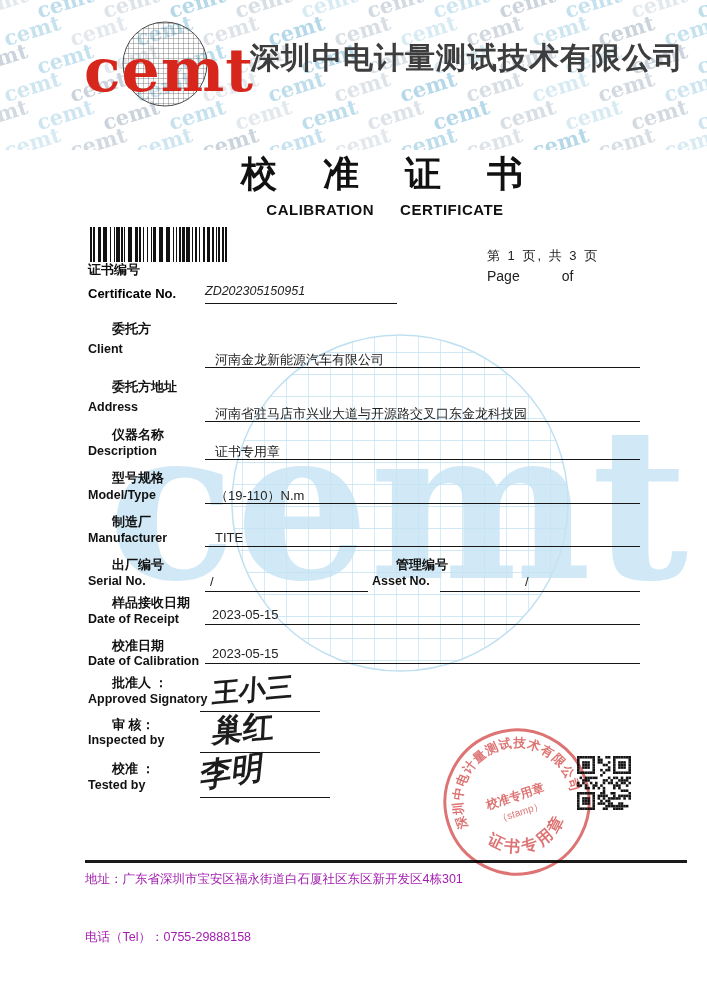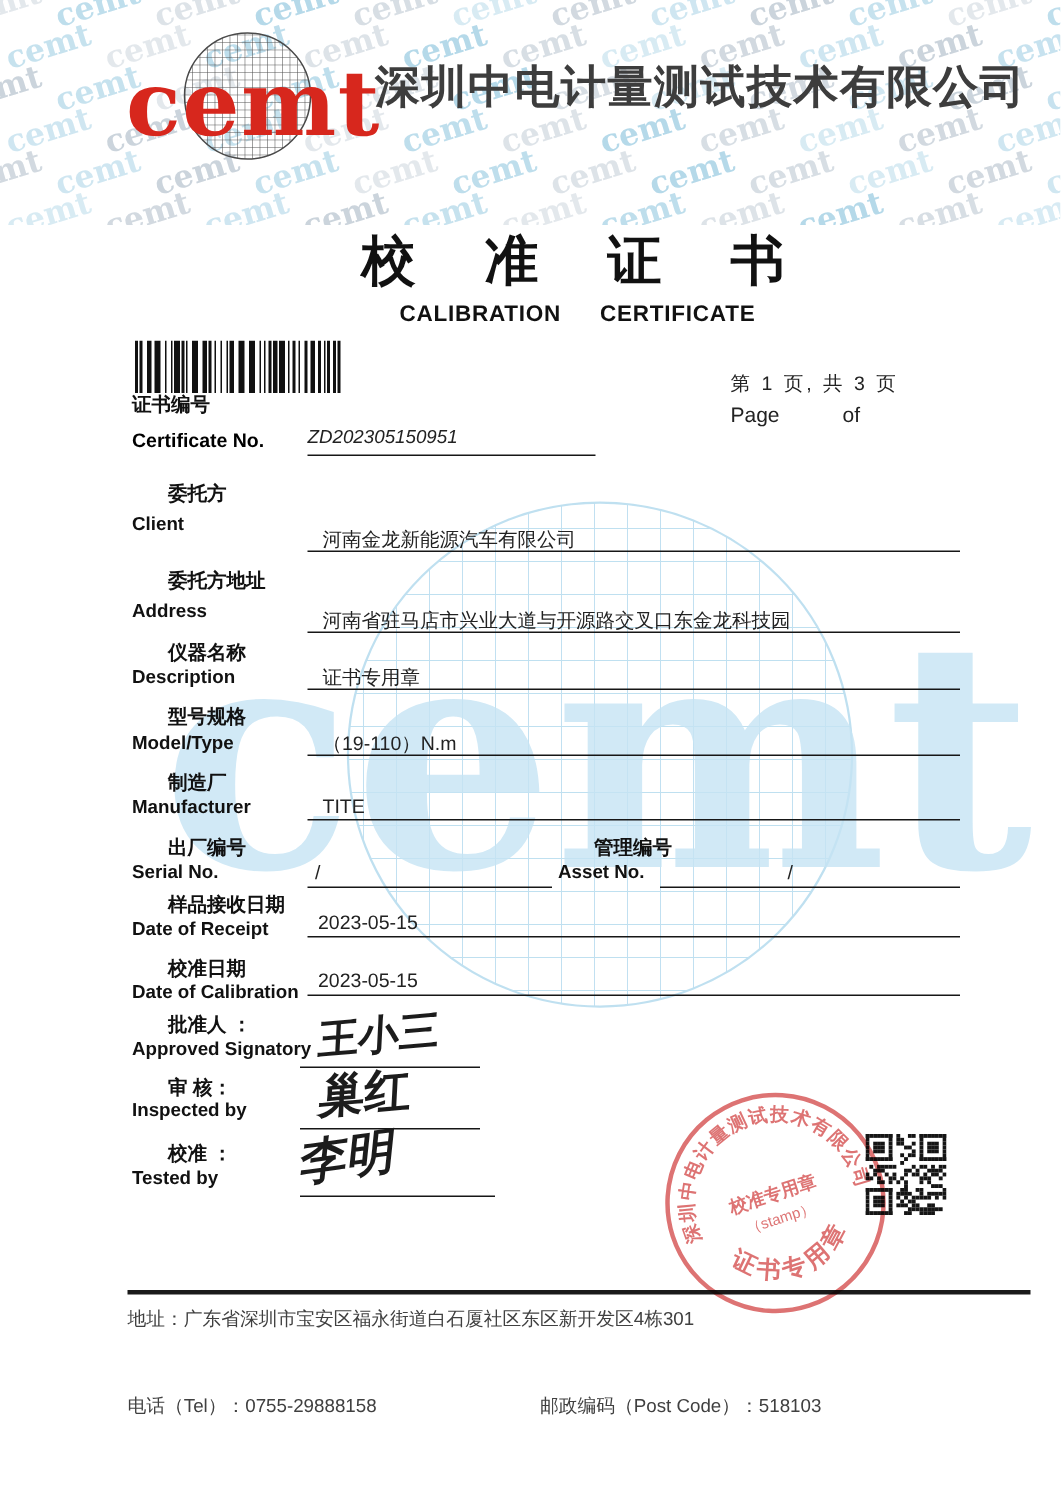--- a/index.html
+++ b/index.html
@@ -42,21 +42,21 @@
 
   
   .sig{position:absolute;z-index:1;font-family:"DejaVu Serif",serif;font-weight:600;color:#1c1c1c;transform:rotate(-5deg) skewX(-8deg);white-space:nowrap;}
 
   
   .stamp{position:absolute;left:437px;top:722px;z-index:3;transform:rotate(-18deg);opacity:0.88;mix-blend-mode:multiply;}
   .qr{position:absolute;left:577px;top:756px;z-index:2;}
 
   
   .footer-divider{position:absolute;left:85px;top:860px;width:602px;height:3px;background:#1a1a1a;z-index:1;}
-  .foot{position:absolute;z-index:1;font-size:12.5px;color:#404040;white-space:nowrap;}
+  .foot{position:absolute;z-index:1;font-size:12.5px;color:#a21caf;white-space:nowrap;}
 </style>
 </head>
 <body>
 
 <div id="page">
 
   <div id="wm-band">
       <span class="wm-tile" style="left: -30px; top: -10px; color: rgb(195, 205, 214); opacity: 0.45;">cemt</span>
       <span class="wm-tile" style="left: 36px; top: -10px; color: rgb(169, 211, 230); opacity: 0.75;">cemt</span>
       <span class="wm-tile" style="left: 102px; top: -10px; color: rgb(195, 205, 214); opacity: 0.55;">cemt</span>
@@ -529,15 +529,14 @@
       <rect x="3" y="17" width="1" height="1" fill="#151515"></rect>
       <rect x="3" y="18" width="1" height="1" fill="#151515"></rect>
       <rect x="4" y="16" width="1" height="1" fill="#151515"></rect>
       <rect x="4" y="17" width="1" height="1" fill="#151515"></rect>
       <rect x="4" y="18" width="1" height="1" fill="#151515"></rect>
     </svg>
 
   <div class="footer-divider"></div>
   <div class="foot" style="left:85px;top:871px">地址：广东省深圳市宝安区福永街道白石厦社区东区新开发区4栋301</div>
   <div class="foot" style="left:85px;top:929px">电话（Tel）：0755-29888158</div>
-  <div class="foot" style="left:360px;top:929px">邮政编码（Post Code）：518103</div>
 
 </div>
 
 </body></html>

